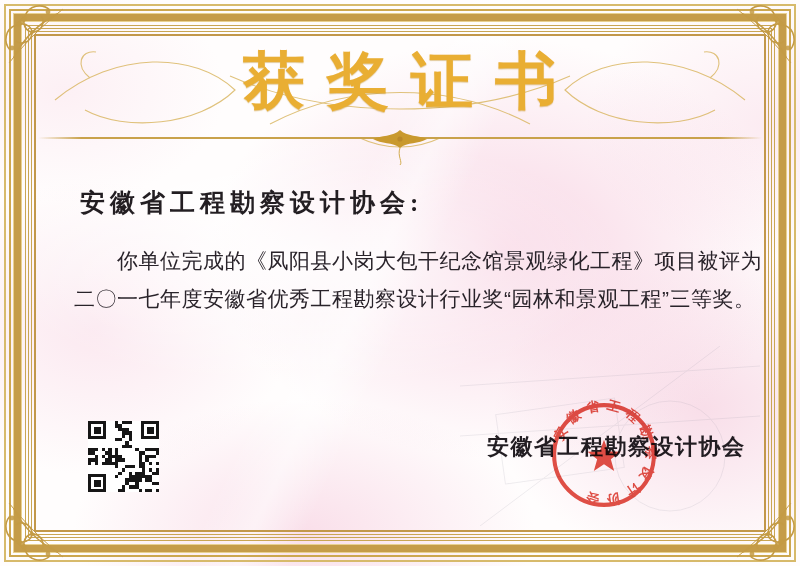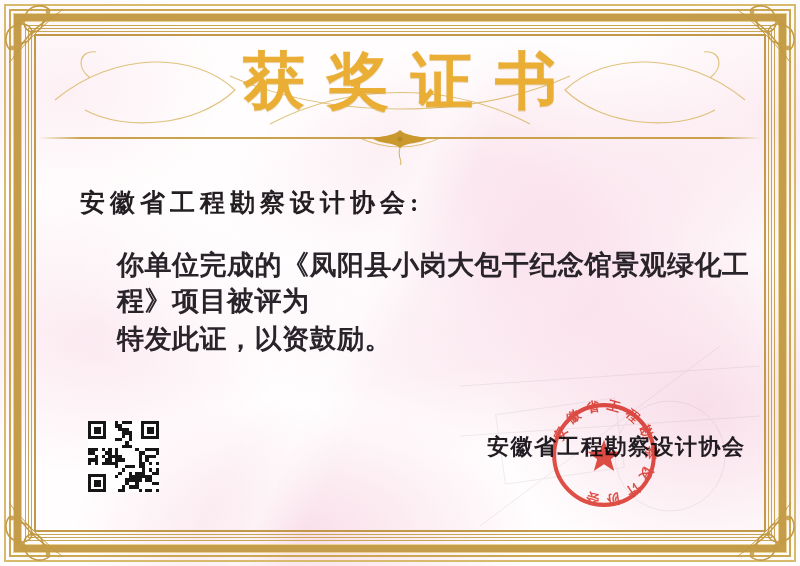--- a/index.html
+++ b/index.html
@@ -53,21 +53,21 @@
   }
   .divider{position:absolute;left:38px;right:38px;top:137px;height:2px;
     background:linear-gradient(to right, rgba(201,162,75,0), #c9a24b 6%, #c9a24b 94%, rgba(201,162,75,0));}
   .divider-ornament{position:absolute;left:50%;top:-11px;transform:translateX(-50%);width:86px;height:40px;}
   
   .recipient{
     position:absolute;left:80px;top:186px;margin:0;
     font-family:"Liberation Serif","DejaVu Serif",serif;
     font-size:25px;font-weight:600;letter-spacing:5px;color:#231e22;
   }
-  .bodyline{position:absolute;margin:0;font-size:27px;font-weight:700;color:#29232a;letter-spacing:.5px;}
+  .bodyline{position:absolute;margin:0;font-size:21px;font-weight:400;color:#29232a;letter-spacing:.5px;}
   .bl1{left:117px;top:247px;}
   .bl2{left:74px;top:285px;}
   .bl3{left:117px;top:321px;}
   
   .qr{position:absolute;left:88px;top:421px;width:71px;height:71px;background:#fff;}
   .qr .finder{position:absolute;width:12px;height:12px;border:3px solid #161616;background:#fff;}
   .qr .finder::after{content:"";position:absolute;inset:2.5px;background:#161616;}
   .qr .q-tl{left:0;top:0;}
   .qr .q-tr{right:0;top:0;}
   .qr .q-bl{left:0;bottom:0;}
@@ -183,21 +183,21 @@
   <div class="divider">
     <svg class="divider-ornament" viewBox="0 0 86 40">
       <path d="M43,4 C50,11 62,9 70,13 C62,18 50,16 43,22 C36,16 24,18 16,13 C24,9 36,11 43,4z" fill="#c9992e"></path>
       <path d="M43,22 C40,30 46,36 43,39" fill="none" stroke="#d2ab4e" stroke-width="1"></path>
       <circle cx="43" cy="13" r="2.6" fill="#b9882a"></circle>
     </svg>
   </div>
 
   <p class="recipient">安徽省工程勘察设计协会:</p>
   <p class="bodyline bl1">你单位完成的《凤阳县小岗大包干纪念馆景观绿化工程》项目被评为</p>
-  <p class="bodyline bl3">特发此证，以资鼓励。</p>
+  <p class="bodyline bl2">二〇一七年度安徽省优秀工程勘察设计行业奖“园林和景观工程”三等奖。</p>
 
   <div class="qr">
     <div class="finder q-tl"></div>
     <div class="finder q-tr"></div>
     <div class="finder q-bl"></div>
     <div class="modules">
         <i style="left: 27.04px; top: 0px;"></i>
         <i style="left: 33.8px; top: 0px;"></i>
         <i style="left: 37.18px; top: 0px;"></i>
         <i style="left: 40.56px; top: 0px;"></i>

